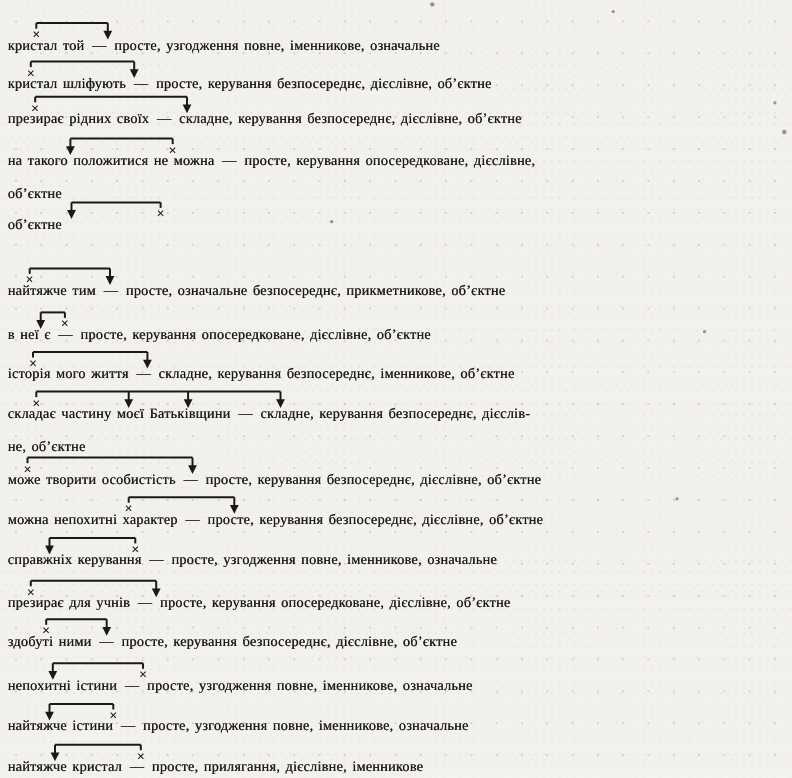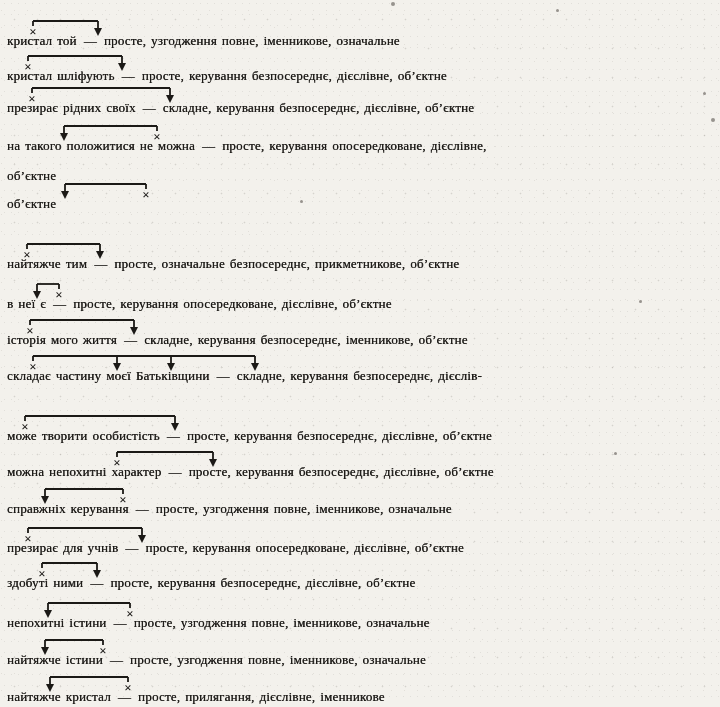--- a/index.html
+++ b/index.html
@@ -162,20 +162,21 @@
         <text x="7" y="19.5" text-anchor="middle" class="xmark">×</text>
         <line x1="91" y1="5" x2="91" y2="13" stroke="#1b1916" stroke-width="1.8"></line>
         <polygon points="87,12 95,12 91,20" fill="#1b1916"></polygon>
         <line x1="145" y1="5" x2="145" y2="13" stroke="#1b1916" stroke-width="1.8"></line>
         <polygon points="141,12 149,12 145,20" fill="#1b1916"></polygon>
         <line x1="229" y1="5" x2="229" y2="13" stroke="#1b1916" stroke-width="1.8"></line>
         <polygon points="225,12 233,12 229,20" fill="#1b1916"></polygon>
       </svg>
     <div class="lines">
       <div class="line"><span>складає частину моєї Батьківщини</span><span class="dash">—</span><span>складне, керування безпосереднє, дієслів-</span></div>
+      <div class="line">не, об’єктне</div>
     </div>
   </div>
 
   <div class="entry" style="top:410px">
     <svg class="dep-arrow" width="164" height="24" viewBox="0 0 164 24" style="left: 11px;">
         <line x1="7" y1="5" x2="157" y2="5" stroke="#1b1916" stroke-width="1.8"></line>
         <line x1="7" y1="5" x2="7" y2="10" stroke="#1b1916" stroke-width="1.8"></line>
         <text x="7" y="19.5" text-anchor="middle" class="xmark">×</text>
         <line x1="157" y1="5" x2="157" y2="13" stroke="#1b1916" stroke-width="1.8"></line>
         <polygon points="153,12 161,12 157,20" fill="#1b1916"></polygon>

